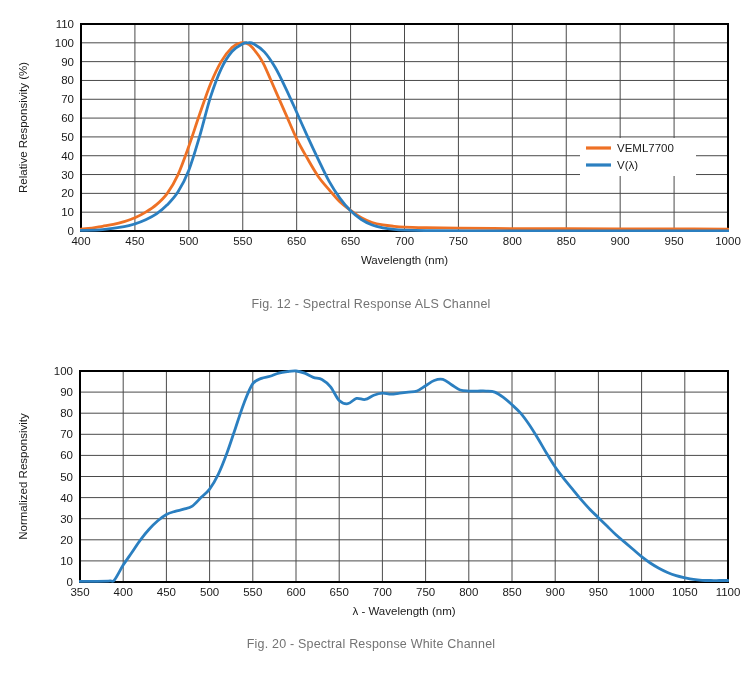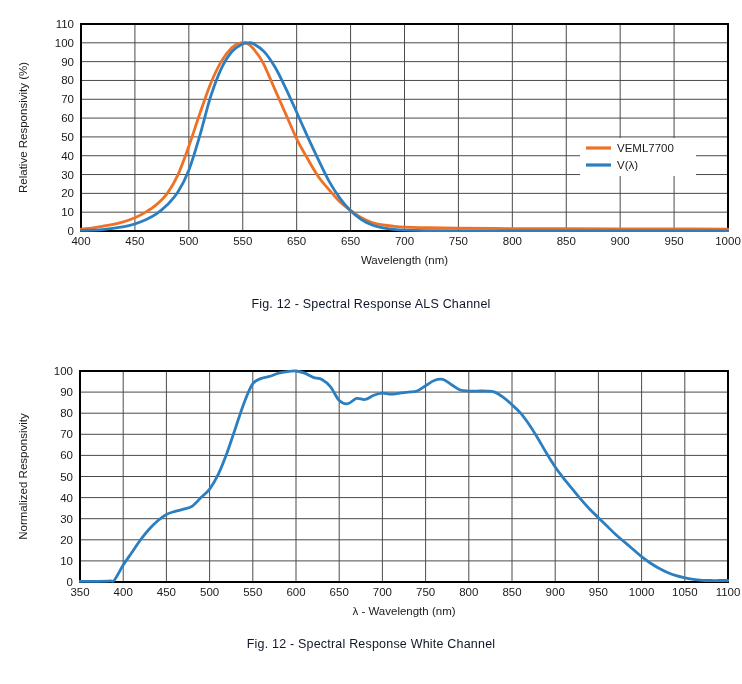--- a/index.html
+++ b/index.html
@@ -3,21 +3,21 @@
 <meta charset="utf-8">
 <style>
   html,body{margin:0;padding:0;background:#ffffff;}
   .page{
     width:742px;height:684px;background:#ffffff;overflow:hidden;
     font-family:"Liberation Sans", sans-serif;color:#1a1a1a;position:relative;
   }
   .figure-block{width:742px;}
   svg{display:block;}
   .caption{
-    width:742px;text-align:center;font-size:12.5px;color:#0f172a;
+    width:742px;text-align:center;font-size:12.5px;color:#737373;
     font-family:"Liberation Sans", sans-serif;letter-spacing:0.2px;
   }
   .caption-1{margin-top:12px;}
   .caption-2{margin-top:16px;}
   .chart2-wrap{margin-top:46px;}
   text{font-family:"Liberation Sans", sans-serif;}
 </style>
 </head>
 <body>
 
@@ -167,16 +167,16 @@
           <text x="73" y="123.5">50</text>
           <text x="73" y="102.4">60</text>
           <text x="73" y="81.30000000000001">70</text>
           <text x="73" y="60.19999999999999">80</text>
           <text x="73" y="39.099999999999994">90</text>
           <text x="73" y="18">100</text>
         </g>
         <text x="404" y="258" text-anchor="middle" font-size="11.5px" fill="#1a1a1a">λ - Wavelength (nm)</text>
         <text x="27" y="119.5" text-anchor="middle" font-size="11.5px" fill="#1a1a1a" transform="rotate(-90 27 119.5)">Normalized Responsivity</text>
       </svg>
-    <div class="caption caption-2">Fig. 12 - Spectral Response White Channel</div>
+    <div class="caption caption-2">Fig. 20 - Spectral Response White Channel</div>
   </div>
 
 </div>
 
 </body></html>

